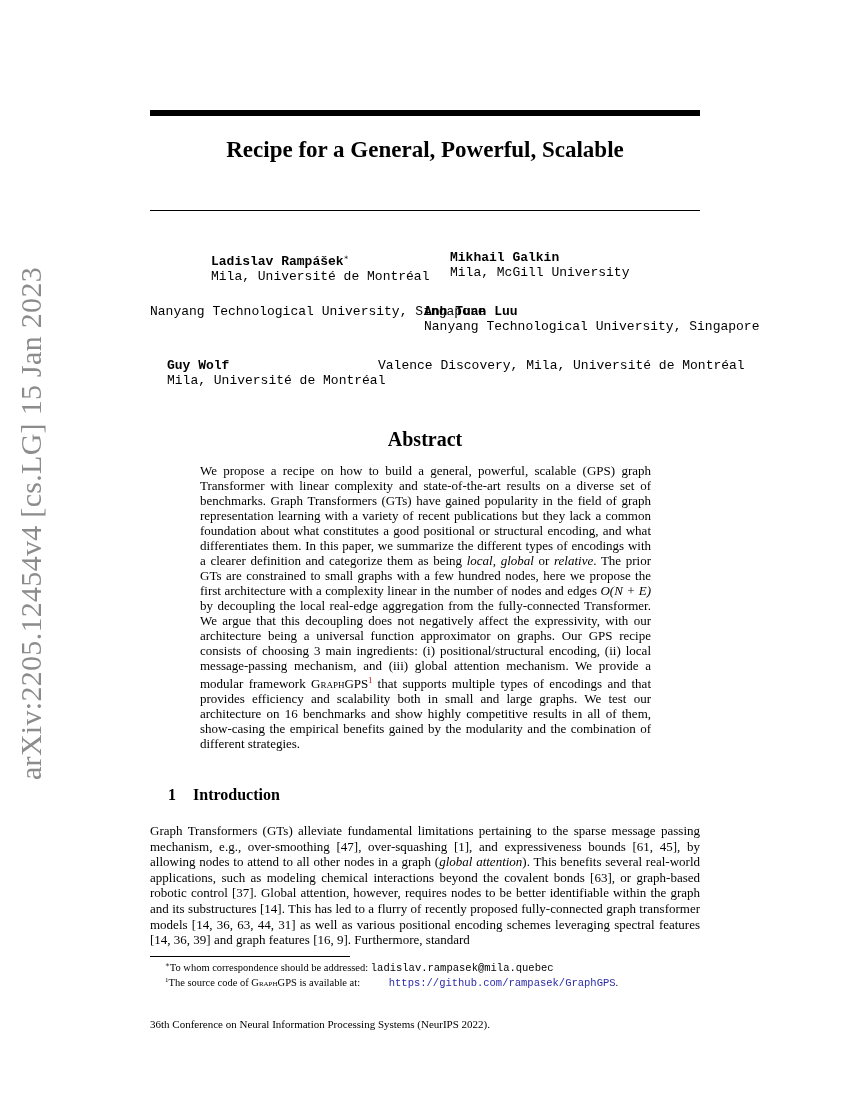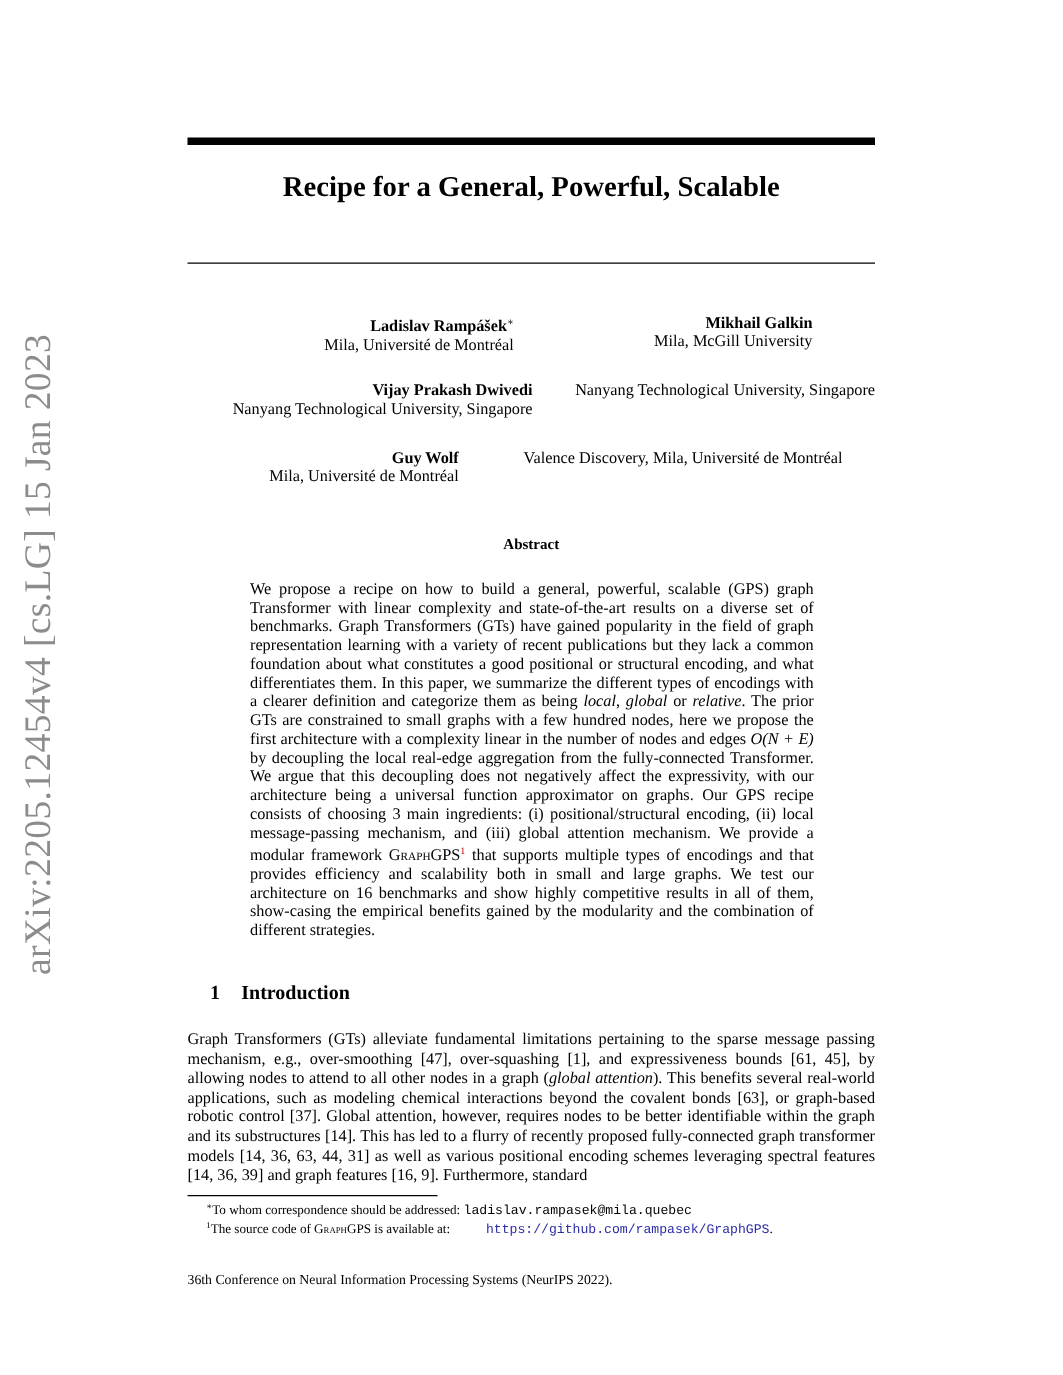--- a/index.html
+++ b/index.html
@@ -4,24 +4,24 @@
 <style>
   html, body { margin: 0; padding: 0; background: #ffffff; }
   body { width: 850px; height: 1100px; position: relative; overflow: hidden;
          font-family: "Liberation Serif", "DejaVu Serif", serif; color: #000; }
   .stamp { position: absolute; left: 14px; top: 780px; transform-origin: 0 0; transform: rotate(-90deg);
            font-family: "Liberation Serif", serif; font-size: 30px; color: #8c8c8c; white-space: nowrap; letter-spacing: 0.3px; }
   .top-rule { position: absolute; left: 150px; top: 110px; width: 550px; height: 6px; background: #000; }
   .bottom-rule { position: absolute; left: 150px; top: 210px; width: 550px; height: 1px; background: #000; }
   .title { position: absolute; left: 150px; top: 136px; width: 550px; text-align: center;
            font-weight: bold; font-size: 23px; line-height: 28px; }
-  .author { position: absolute; text-align: right; font-size: 13px; line-height: 15px; white-space: nowrap; }
+  .author { position: absolute; text-align: left; font-size: 13px; line-height: 15px; white-space: nowrap; font-family: Liberation Mono, monospace; }
   .author .name { font-weight: bold; }
   .author sup { font-size: 8px; font-weight: normal; vertical-align: 5px; }
-  .abstract-head { position: absolute; left: 150px; top: 428px; width: 550px; text-align: center; font-weight: bold; font-size: 12px; }
+  .abstract-head { position: absolute; left: 150px; top: 428px; width: 550px; text-align: center; font-weight: bold; font-size: 20px; }
   .abstract { position: absolute; left: 200px; top: 463px; width: 451px; font-size: 13px; line-height: 15px; text-align: justify; }
   .sc { font-variant: small-caps; }
   .fnref { color: #c00000; font-size: 8px; vertical-align: 5px; }
   .section { position: absolute; left: 168px; top: 786px; font-weight: bold; font-size: 16px; }
   .section .num { display: inline-block; width: 25px; }
   .intro { position: absolute; left: 150px; top: 823px; width: 550px; font-size: 13px; line-height: 15.6px; text-align: justify; }
   .cite { color: #000000; }
   .fn-rule { position: absolute; left: 150px; top: 956px; width: 200px; height: 1px; background: #000; }
   .footnote { position: absolute; left: 165px; font-size: 10.5px; line-height: 13px; white-space: nowrap; }
   .footnote sup { font-size: 7px; vertical-align: 4px; }
@@ -42,24 +42,24 @@
 
 <div class="author" style="left:211px; top:250px; width:200px;">
   <div class="name"><span>Ladislav Rampášek</span><sup>∗</sup></div>
   <div>Mila, Université de Montréal</div>
 </div>
 <div class="author" style="left:450px; top:250px; width:200px;">
   <div class="name">Mikhail Galkin</div>
   <div>Mila, McGill University</div>
 </div>
 <div class="author" style="left:150px; top:304px; width:276px;">
-  <div class="name">Vijay Prakash Dwivedi</div>
   <div>Nanyang Technological University, Singapore</div>
 </div>
 <div class="author" style="left:424px; top:304px; width:276px;">
+  <div class="name">Anh Tuan Luu</div>
   <div>Nanyang Technological University, Singapore</div>
 </div>
 <div class="author" style="left:167px; top:358px; width:200px;">
   <div class="name">Guy Wolf</div>
   <div>Mila, Université de Montréal</div>
 </div>
 <div class="author" style="left:378px; top:358px; width:296px;">
   <div>Valence Discovery, Mila, Université de Montréal</div>
 </div>
 

